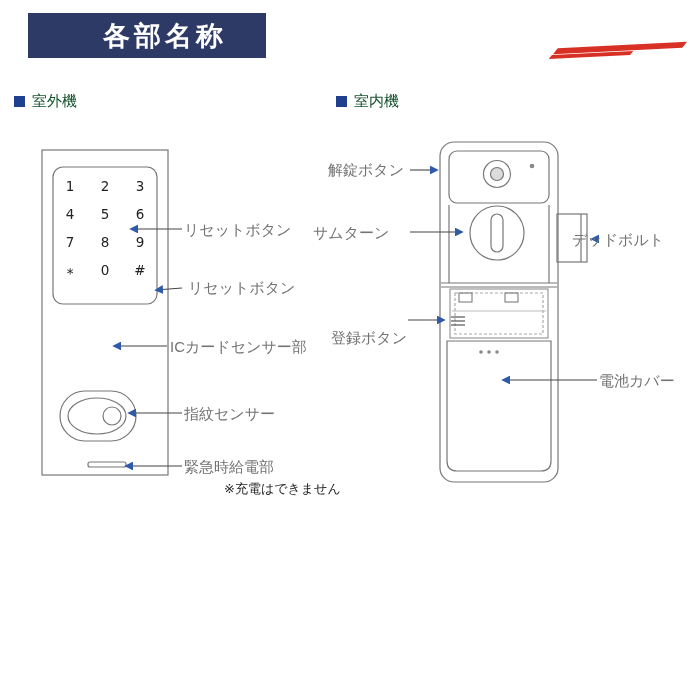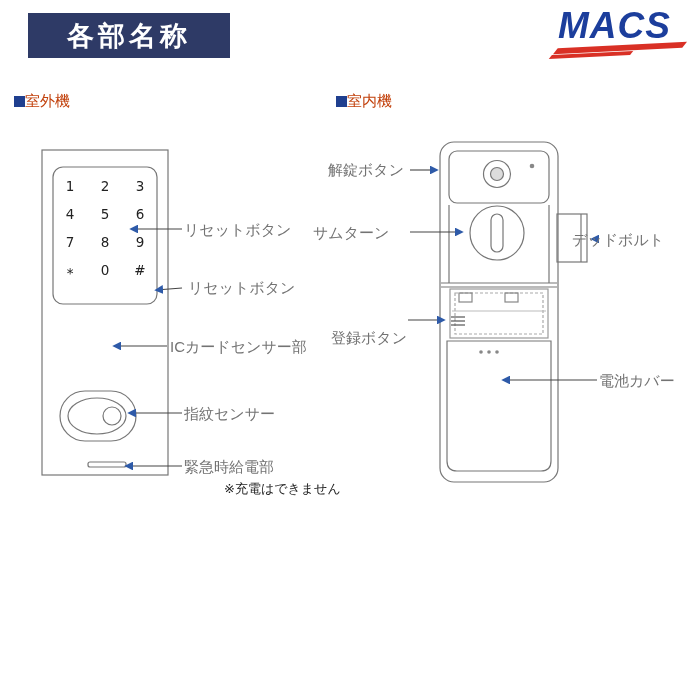--- a/index.html
+++ b/index.html
@@ -1,44 +1,43 @@
 <!DOCTYPE html>
 <html><head>
 <meta charset="utf-8">
 <style>
   html,body{margin:0;padding:0;background:#fff;}
   #page{position:relative;width:700px;height:700px;background:#fff;overflow:hidden;
         font-family:"Liberation Sans","DejaVu Sans",sans-serif;}
   #diagram-svg{position:absolute;left:0;top:0;}
   .banner{position:absolute;left:28px;top:13px;width:202px;height:45px;background:#2e3a66;
           color:#fff;font-size:27px;font-weight:bold;letter-spacing:4px;
-          display:flex;align-items:center;justify-content:center;}
+          display:flex;align-items:center;justify-content:center;padding-left:36px;}
   .logo{position:absolute;left:552px;top:4px;width:142px;height:54px;}
   .logo-text{position:absolute;left:6px;top:0;font-size:37px;font-weight:bold;font-style:italic;
              color:#1c3e9c;letter-spacing:1px;line-height:44px;}
   .logo-stripe1{position:absolute;left:6px;top:41px;width:124px;height:6px;background:#d93025;
                 transform:skewX(-40deg) rotate(-3deg);}
   .logo-stripe2{position:absolute;left:0px;top:49px;width:78px;height:4px;background:#d93025;
                 transform:skewX(-40deg) rotate(-3deg);}
-  .section{position:absolute;display:flex;align-items:center;font-size:15px;color:#c2410c;}
+  .section{position:absolute;display:flex;align-items:center;gap:7px;font-size:15px;color:#14532d;}
   .bullet{width:11px;height:11px;background:#1f3f8f;display:inline-block;}
   .lbl{position:absolute;font-size:15px;color:#737373;white-space:nowrap;line-height:18px;}
   .lbl.small{font-size:13px;color:#222;margin-left:40px;}
 </style>
 </head>
 <body>
 
 <div id="page">
 
   <div class="banner">各部名称</div>
 
   <div class="logo">
     <div class="logo-stripe1"></div>
     <div class="logo-stripe2"></div>
-    <div class="logo-text">MACS</div>
   </div>
 
   <div class="section" style="left:14px;top:92px">
     <span class="bullet"></span>
     <span>室外機</span>
   </div>
   <div class="section" style="left:336px;top:92px">
     <span class="bullet"></span>
     <span>室内機</span>
   </div>

